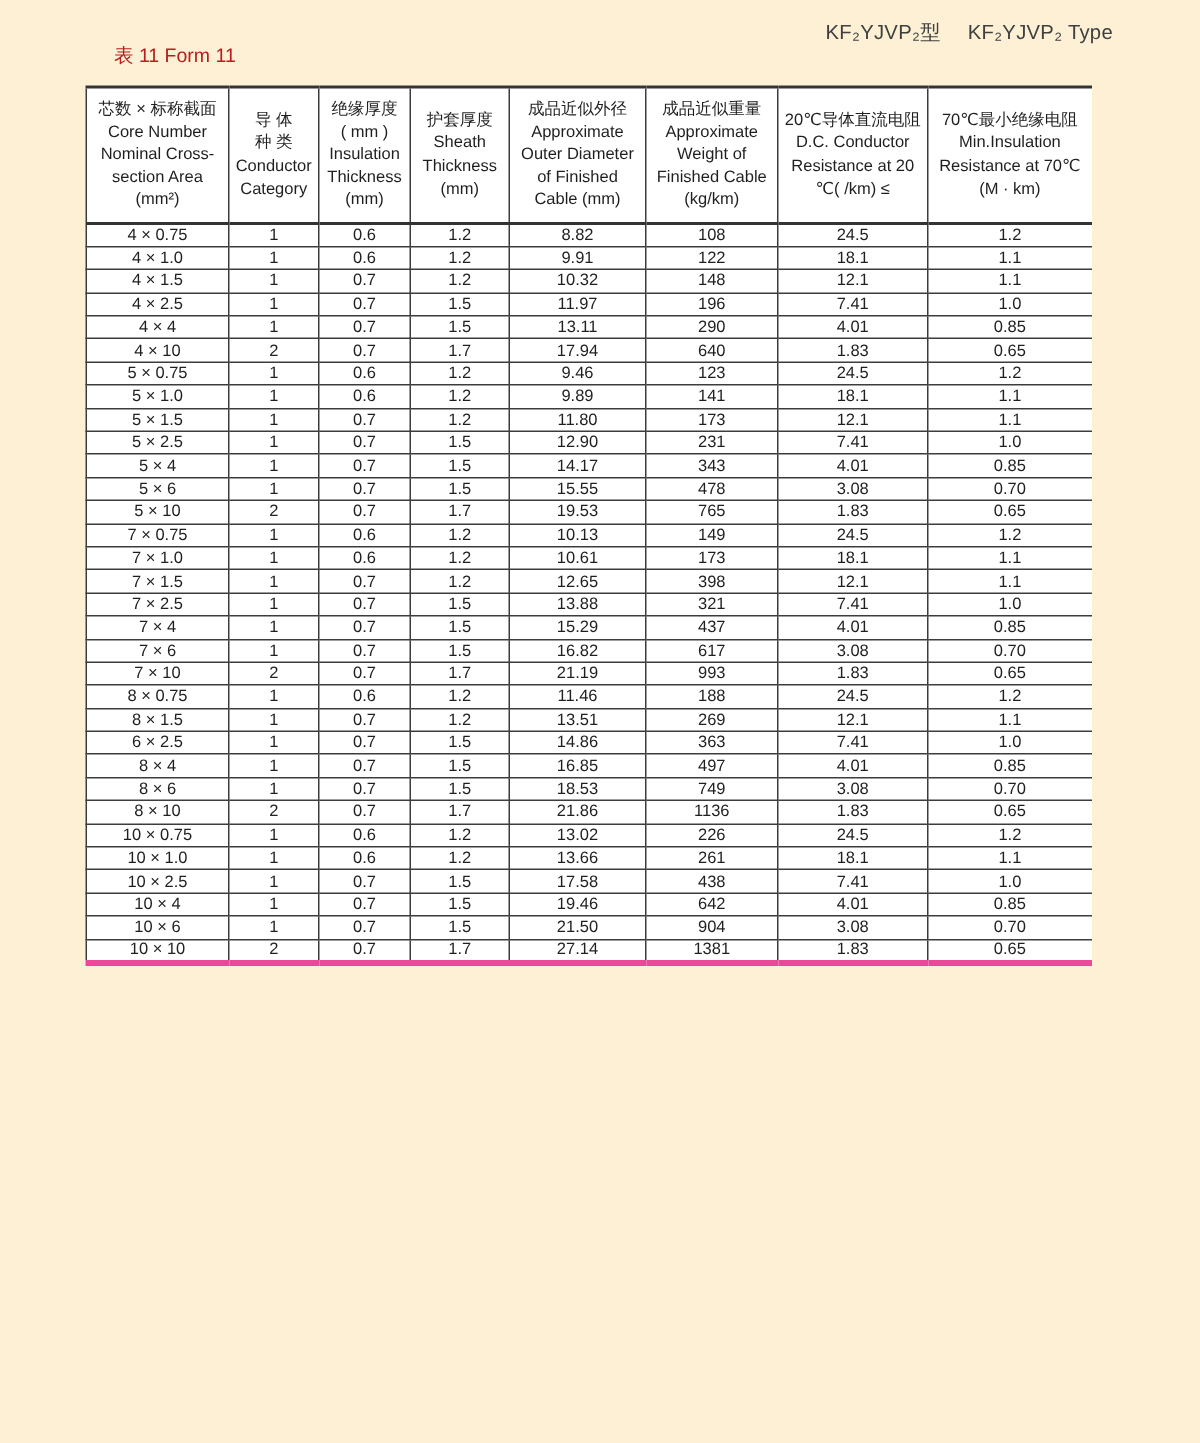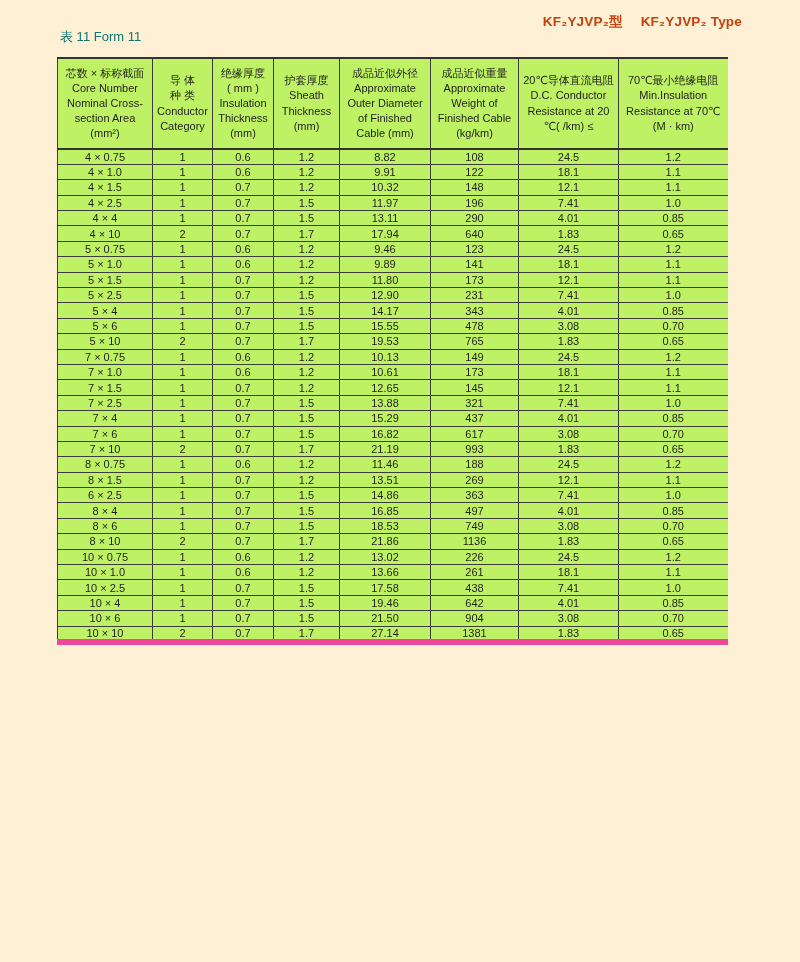--- a/index.html
+++ b/index.html
@@ -8,43 +8,43 @@
     position: relative;
     width: 800px;
     height: 962px;
     background: #fdf0d5;
     font-family: "Liberation Sans", "DejaVu Sans", sans-serif;
     color: #1f1f1f;
     overflow: hidden;
   }
   .form-label {
     position: absolute;
-    left: 60px;
+    left: 76px;
     top: 28px;
     font-size: 13px;
-    color: #0f766e;
+    color: #b91c1c;
   }
   .type-label {
     position: absolute;
     top: 13px;
     right: 58px;
     font-size: 13.5px;
-    font-weight: bold;
-    color: #c2410c;
+    font-weight: normal;
+    color: #404040;
     letter-spacing: 0.2px;
   }
   .type-label .gap { display: inline-block; width: 18px; }
   table.spec-table {
     position: absolute;
     left: 57px;
     top: 57px;
     width: 670px;
     border-collapse: collapse;
     table-layout: fixed;
-    background: #bef264;
+    background: #ffffff;
   }
   .spec-table th, .spec-table td {
     border: 1px solid #3c3c3c;
     text-align: center;
     vertical-align: middle;
     color: #1f1f1f;
   }
   .spec-table th {
     border-top: 2px solid #333;
     border-bottom: 2px solid #333;
@@ -54,21 +54,21 @@
     line-height: 1.38;
     white-space: pre-line;
     padding: 2px 1px;
   }
   .spec-table td {
     height: 15.4px;
     font-size: 11px;
     padding: 0 2px;
     line-height: 1.1;
   }
-  .spec-table tr:last-child td { border-bottom: 6px solid #ec4899; }
+  .spec-table tr:last-child td { border-bottom: 4px solid #ec4899; }
   .spec-table th:last-child, .spec-table td:last-child { border-right: none; }
 </style>
 </head>
 <body>
 
 <div class="page">
 
   <div class="form-label">表 11 Form 11</div>
 
   <div class="type-label">
@@ -276,21 +276,21 @@
           <td>173</td>
           <td>18.1</td>
           <td>1.1</td>
         </tr>
         <tr>
           <td>7 × 1.5</td>
           <td>1</td>
           <td>0.7</td>
           <td>1.2</td>
           <td>12.65</td>
-          <td>145</td>
+          <td>398</td>
           <td>12.1</td>
           <td>1.1</td>
         </tr>
         <tr>
           <td>7 × 2.5</td>
           <td>1</td>
           <td>0.7</td>
           <td>1.5</td>
           <td>13.88</td>
           <td>321</td>

